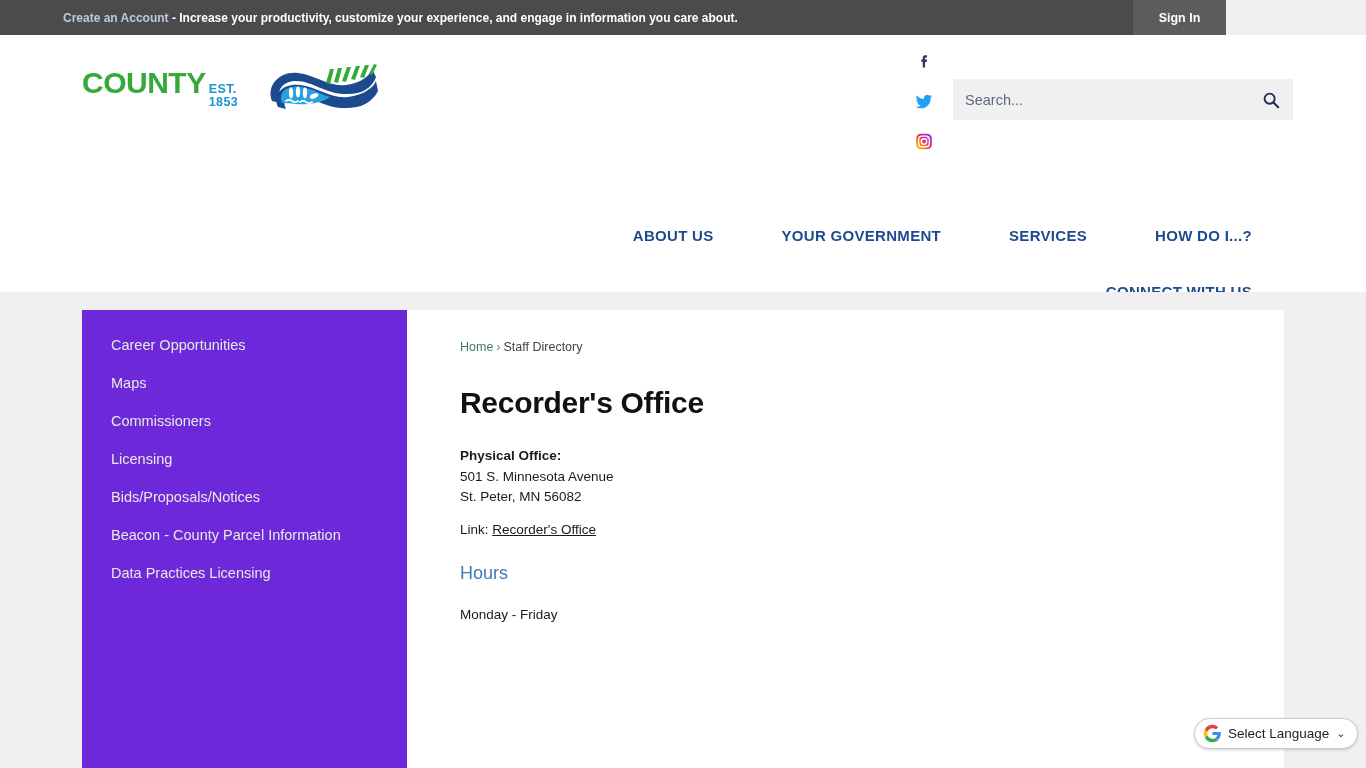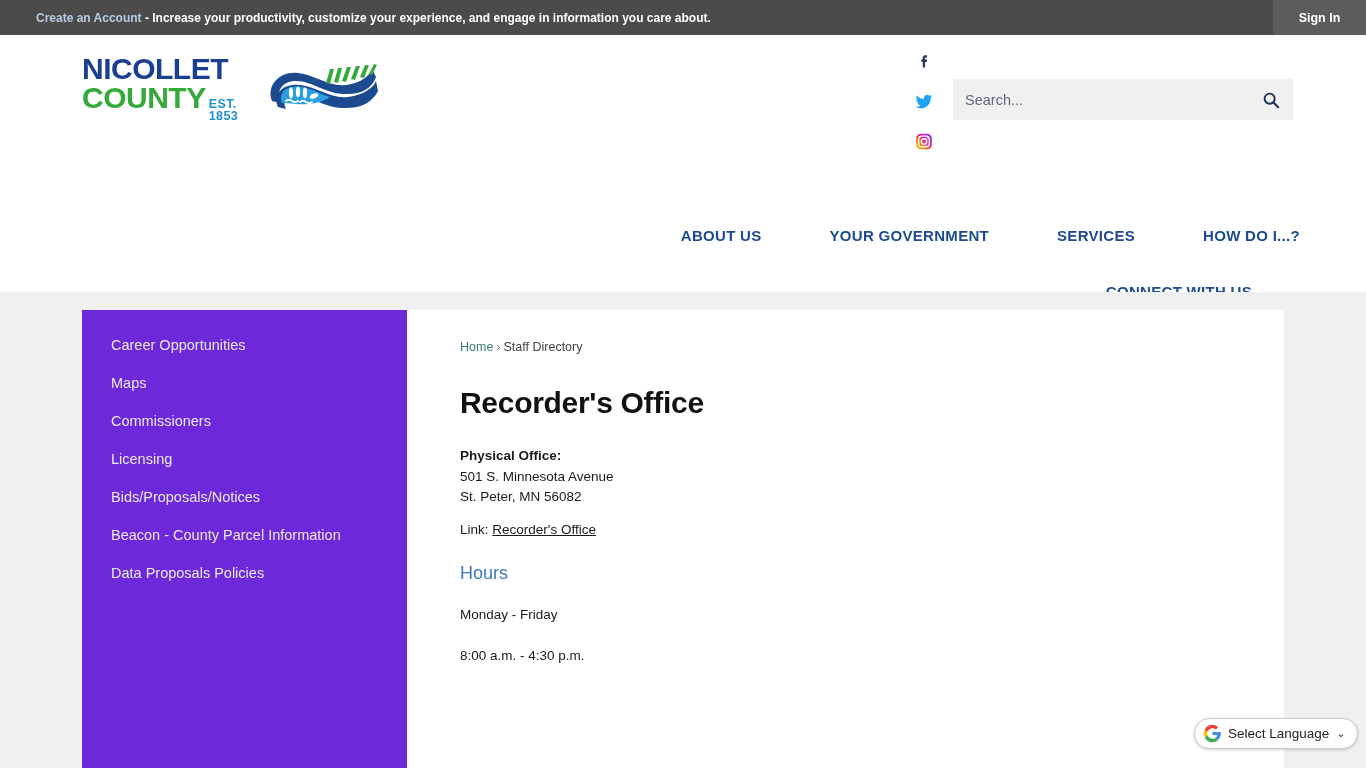--- a/index.html
+++ b/index.html
@@ -6,23 +6,23 @@
   html, body {
     width: 1366px; height: 768px;
     overflow: hidden;
     background: #f0f0f0;
     font-family: "Liberation Sans", sans-serif;
   }
 
   
   .topbar {
     position: absolute; top: 0; left: 0;
-    width: 1366px; height: 35px;
+    width: 1226px; height: 35px;
     background: #4b4b4b;
-    display: flex; align-items: center;
+    display: flex; align-items: center; padding-left: 27px;
   }
   .topbar-msg {
     margin-left: 36px;
     font-size: 12px; font-weight: bold;
     color: #ffffff; white-space: nowrap;
   }
   .topbar-msg .acct-link {
     color: #b9cbe0; text-decoration: none; font-weight: bold;
   }
   .signin-btn {
@@ -95,21 +95,20 @@
     background: transparent; border: none; cursor: pointer;
     display: flex; align-items: center; justify-content: center;
   }
 
   
   .nav-row1 {
     position: absolute; left: 0; top: 192px;
     width: 1286px;
     display: flex; justify-content: flex-end; align-items: center;
     gap: 0;
-    margin-left: 48px;
   }
   .nav-row2 {
     position: absolute; left: 0; top: 248px;
     width: 1286px;
     display: flex; justify-content: flex-end; align-items: center;
   }
   .nav-item {
     font-size: 15px; font-weight: bold; letter-spacing: 0.3px;
     color: #1e4b8f; text-transform: uppercase;
     cursor: pointer; white-space: nowrap;
@@ -187,21 +186,20 @@
   <div class="topbar-msg">
     <span class="acct-link">Create an Account</span><span> - Increase your productivity, customize your experience, and engage in information you care about.</span>
   </div>
   <button class="signin-btn">Sign In</button>
 </div>
 
 <div class="masthead">
 
   <div class="logo">
     <div class="logo-words">
-      <div class="logo-line1">NICOLLET</div>
       <div class="logo-line2">
         <span class="logo-county">COUNTY</span>
         <span class="logo-est">EST. 1853</span>
       </div>
     </div>
     <svg class="logo-mark" viewBox="0 0 118 62">
       <path d="M8 44 C2 28, 16 14, 34 16 C52 18, 64 30, 82 28 C98 26, 106 18, 108 12
                L112 20 C108 32, 96 38, 80 37 C60 36, 48 24, 32 24 C18 24, 12 34, 16 46 Z" fill="#1b4a8f"></path>
       <path d="M14 50 C8 36, 20 26, 36 28 C54 30, 66 42, 84 40 C100 38, 110 30, 112 24
                L114 34 C108 46, 96 52, 78 51 C58 50, 46 38, 32 38 C22 38, 18 44, 22 52 Z" fill="#1b4a8f"></path>
@@ -273,21 +271,21 @@
 
 <div class="page-wrap">
 
   <div class="sidebar">
     <div class="side-item">Career Opportunities</div>
     <div class="side-item">Maps</div>
     <div class="side-item">Commissioners</div>
     <div class="side-item">Licensing</div>
     <div class="side-item">Bids/Proposals/Notices</div>
     <div class="side-item">Beacon - County Parcel Information</div>
-    <div class="side-item">Data Proposals Policies</div>
+    <div class="side-item">Data Practices Licensing</div>
   </div>
 
   <div class="content">
 
     <div class="breadcrumb">
       <span class="crumb-home">Home</span><span class="crumb-sep">›</span><span class="crumb-cur">Staff Directory</span>
     </div>
 
     <h1 class="page-title">Recorder's Office</h1>
 
@@ -298,21 +296,20 @@
     </div>
 
     <div class="link-row">
       <span>Link:</span>
       <span class="inline-link">Recorder's Office</span>
     </div>
 
     <div>
       <div class="hours-head">Hours</div>
       <div class="hours-line">Monday - Friday</div>
-      <div class="hours-line">8:00 a.m. - 4:30 p.m.</div>
     </div>
   </div>
 
 </div>
 
 <div class="gtrans">
   <svg width="19" height="19" viewBox="0 0 48 48">
     <path fill="#4285F4" d="M45 24c0-1.6-.1-2.7-.4-4H24v7.5h12c-.2 2-1.6 5-4.5 7l6.9 5.4C42.5 36.2 45 30.7 45 24z"></path>
     <path fill="#34A853" d="M24 46c5.9 0 10.9-2 14.5-5.3l-6.9-5.4c-1.9 1.3-4.4 2.2-7.6 2.2-5.8 0-10.7-3.8-12.5-9.1l-7.1 5.5C8 41 15.4 46 24 46z"></path>
     <path fill="#FBBC05" d="M11.5 28.4c-.5-1.4-.8-2.9-.8-4.4s.3-3 .7-4.4l-7.1-5.5C2.9 17 2 20.4 2 24s.9 7 2.4 9.9z"></path>

